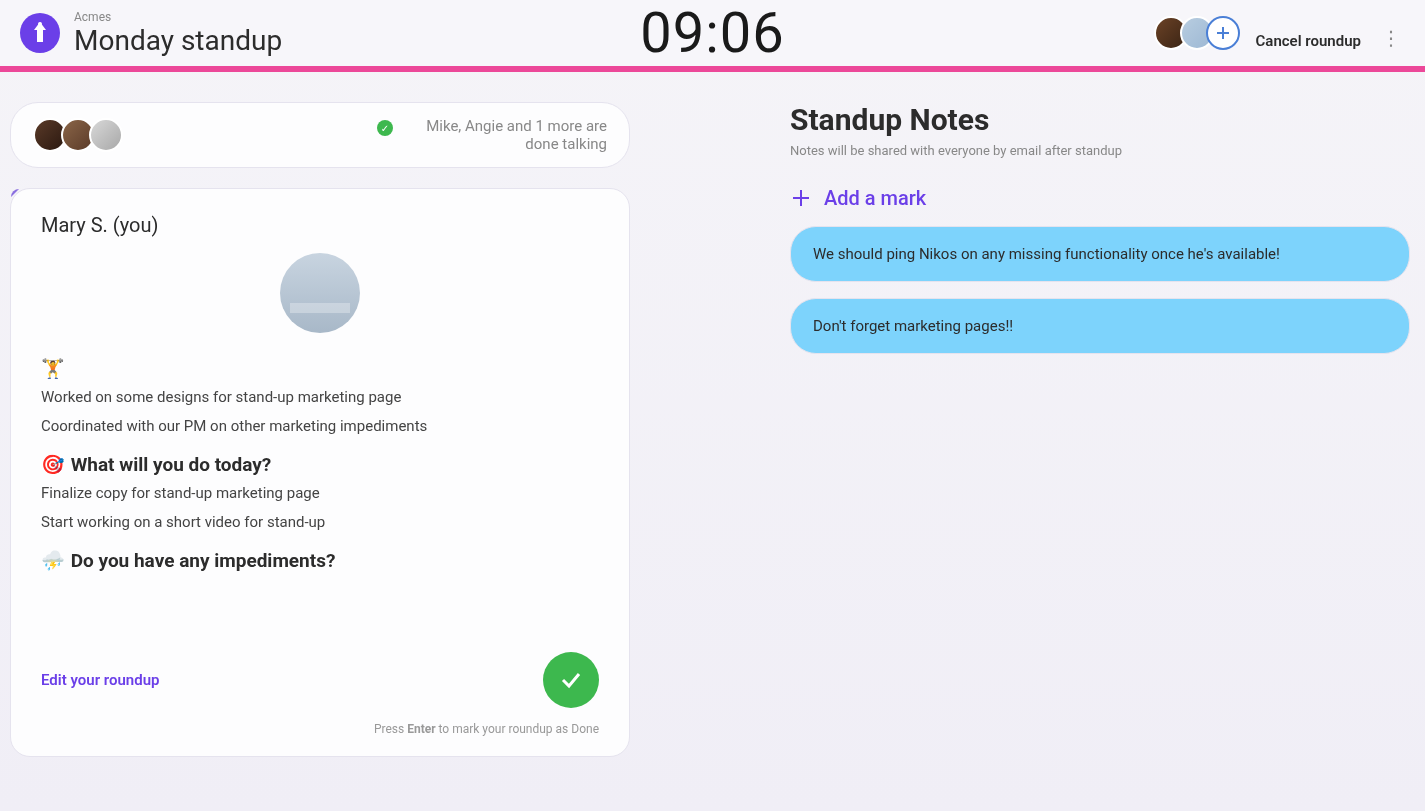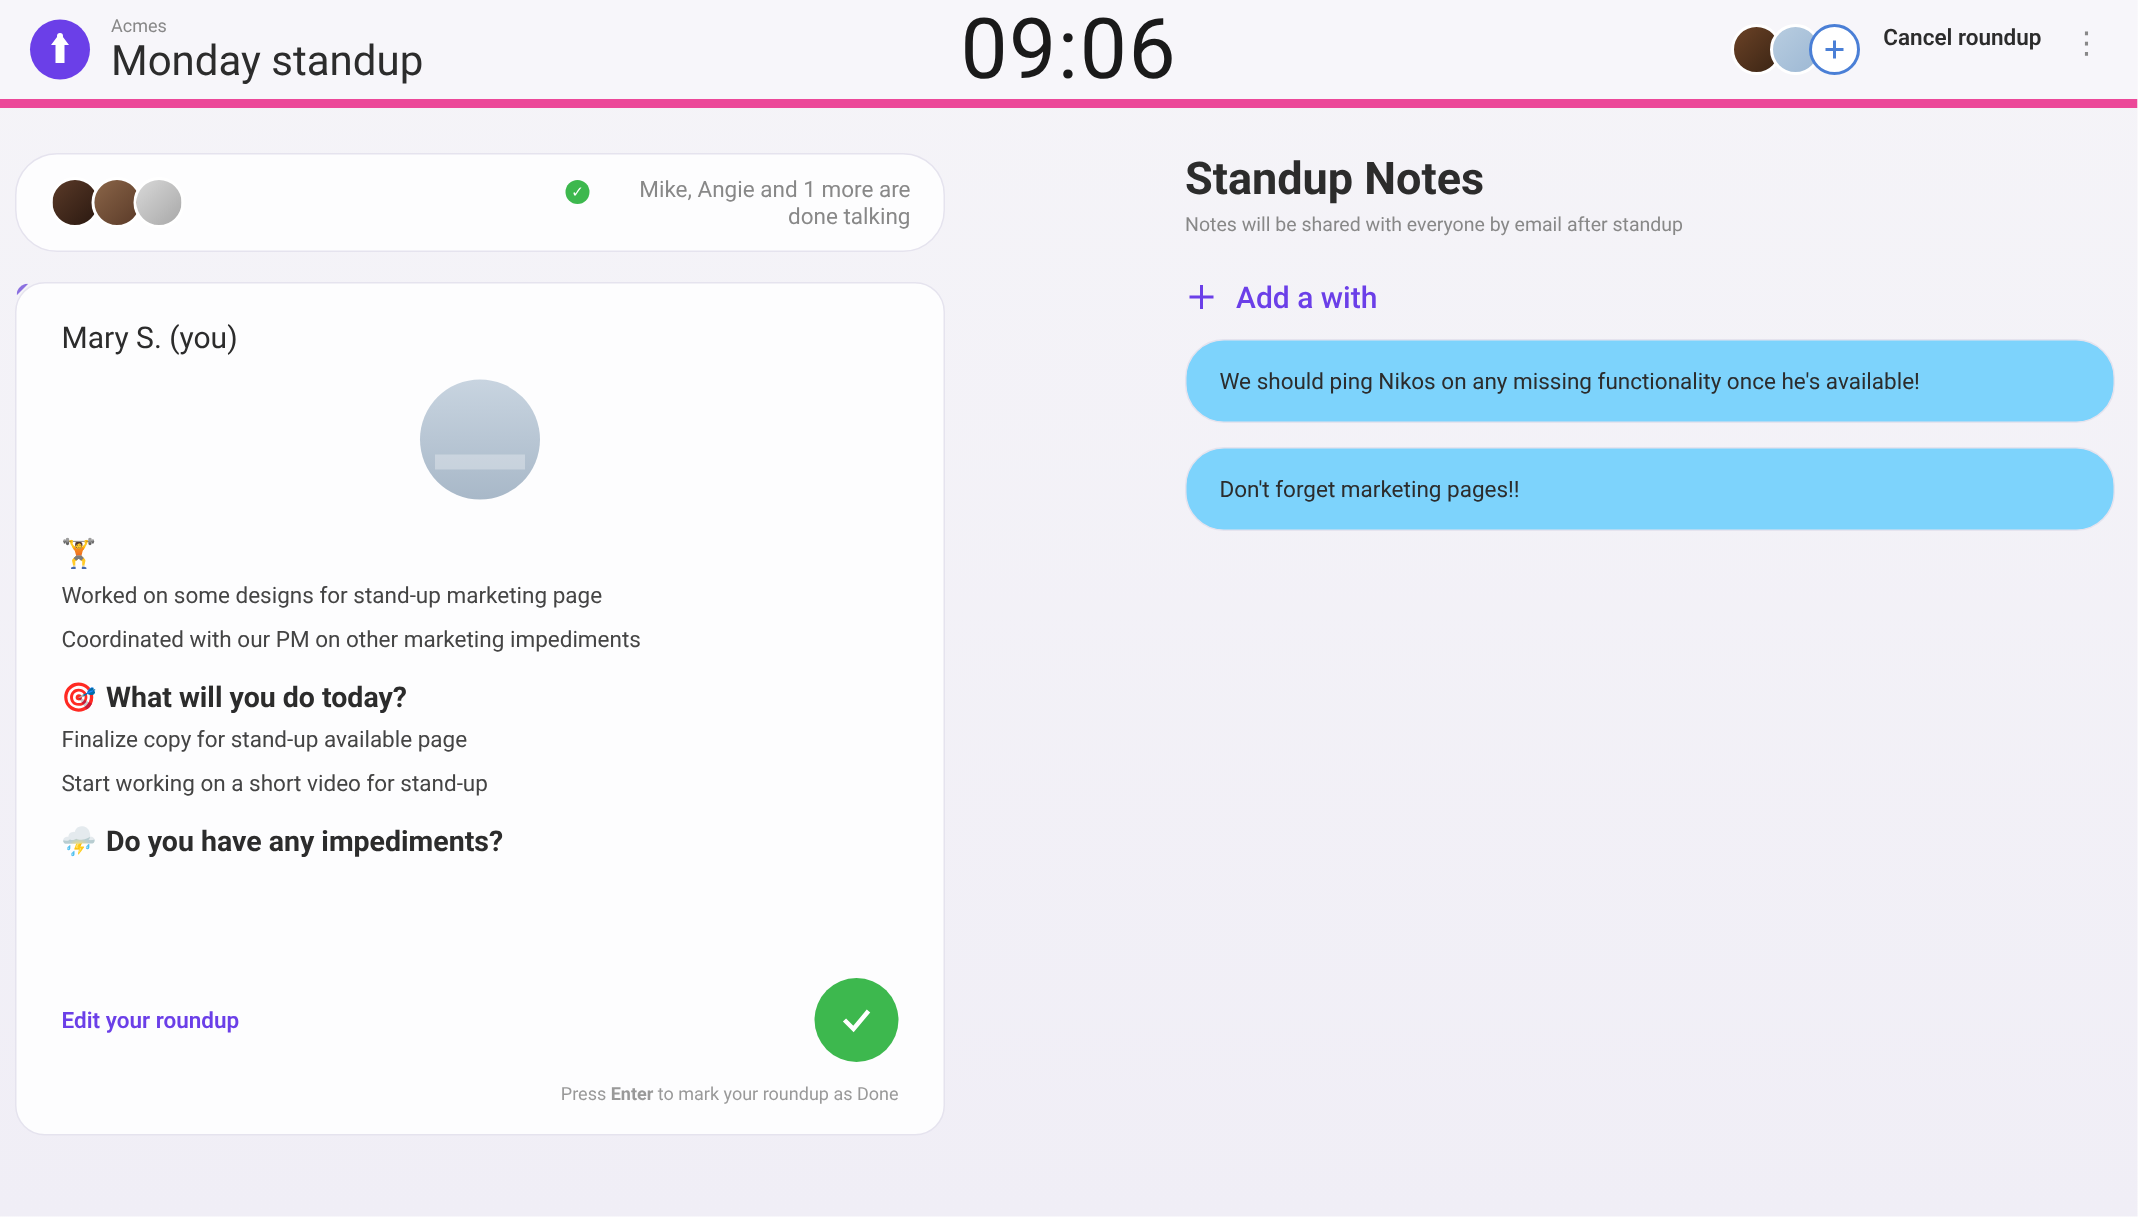--- a/index.html
+++ b/index.html
@@ -57,21 +57,21 @@
       font-size: 56px;
       font-weight: 400;
       color: #1a1a1a;
       letter-spacing: 1px;
       position: absolute;
       left: 50%;
       transform: translateX(-50%);
     }
     .header-right {
       display: flex;
-      align-items: flex-start;
+      align-items: flex-end;
       gap: 16px;
     }
     .avatar-group {
       display: flex;
       align-items: center;
     }
     .avatar {
       width: 34px;
       height: 34px;
       border-radius: 50%;
@@ -363,21 +363,21 @@
       <div class="question">
         <span>🏋️</span>
       </div>
       <div class="answer">Worked on some designs for stand-up marketing page</div>
       <div class="answer">Coordinated with our PM on other marketing impediments</div>
 
       <div class="question">
         <span>🎯</span>
         <span>What will you do today?</span>
       </div>
-      <div class="answer">Finalize copy for stand-up available page</div>
+      <div class="answer">Finalize copy for stand-up marketing page</div>
       <div class="answer">Start working on a short video for stand-up</div>
 
       <div class="question">
         <span>⛈️</span>
         <span>Do you have any impediments?</span>
       </div>
 
       <div class="card-footer">
         <span class="edit-link">Edit your roundup</span>
         <div class="done-btn">
@@ -393,18 +393,18 @@
 
   </div>
 
   <div class="right-col">
     <div class="notes-title">Standup Notes</div>
     <div class="notes-subtitle">Notes will be shared with everyone by email after standup</div>
     <div class="add-note">
       <svg viewBox="0 0 22 22">
           <path d="M11 3 V19 M3 11 H19" fill="none"></path>
         </svg>
-      <span>Add a with</span>
+      <span>Add a mark</span>
     </div>
     <div class="note-item">We should ping Nikos on any missing functionality once he's available!</div>
     <div class="note-item">Don't forget marketing pages!!</div>
   </div>
 </div>
 
 </body></html>

